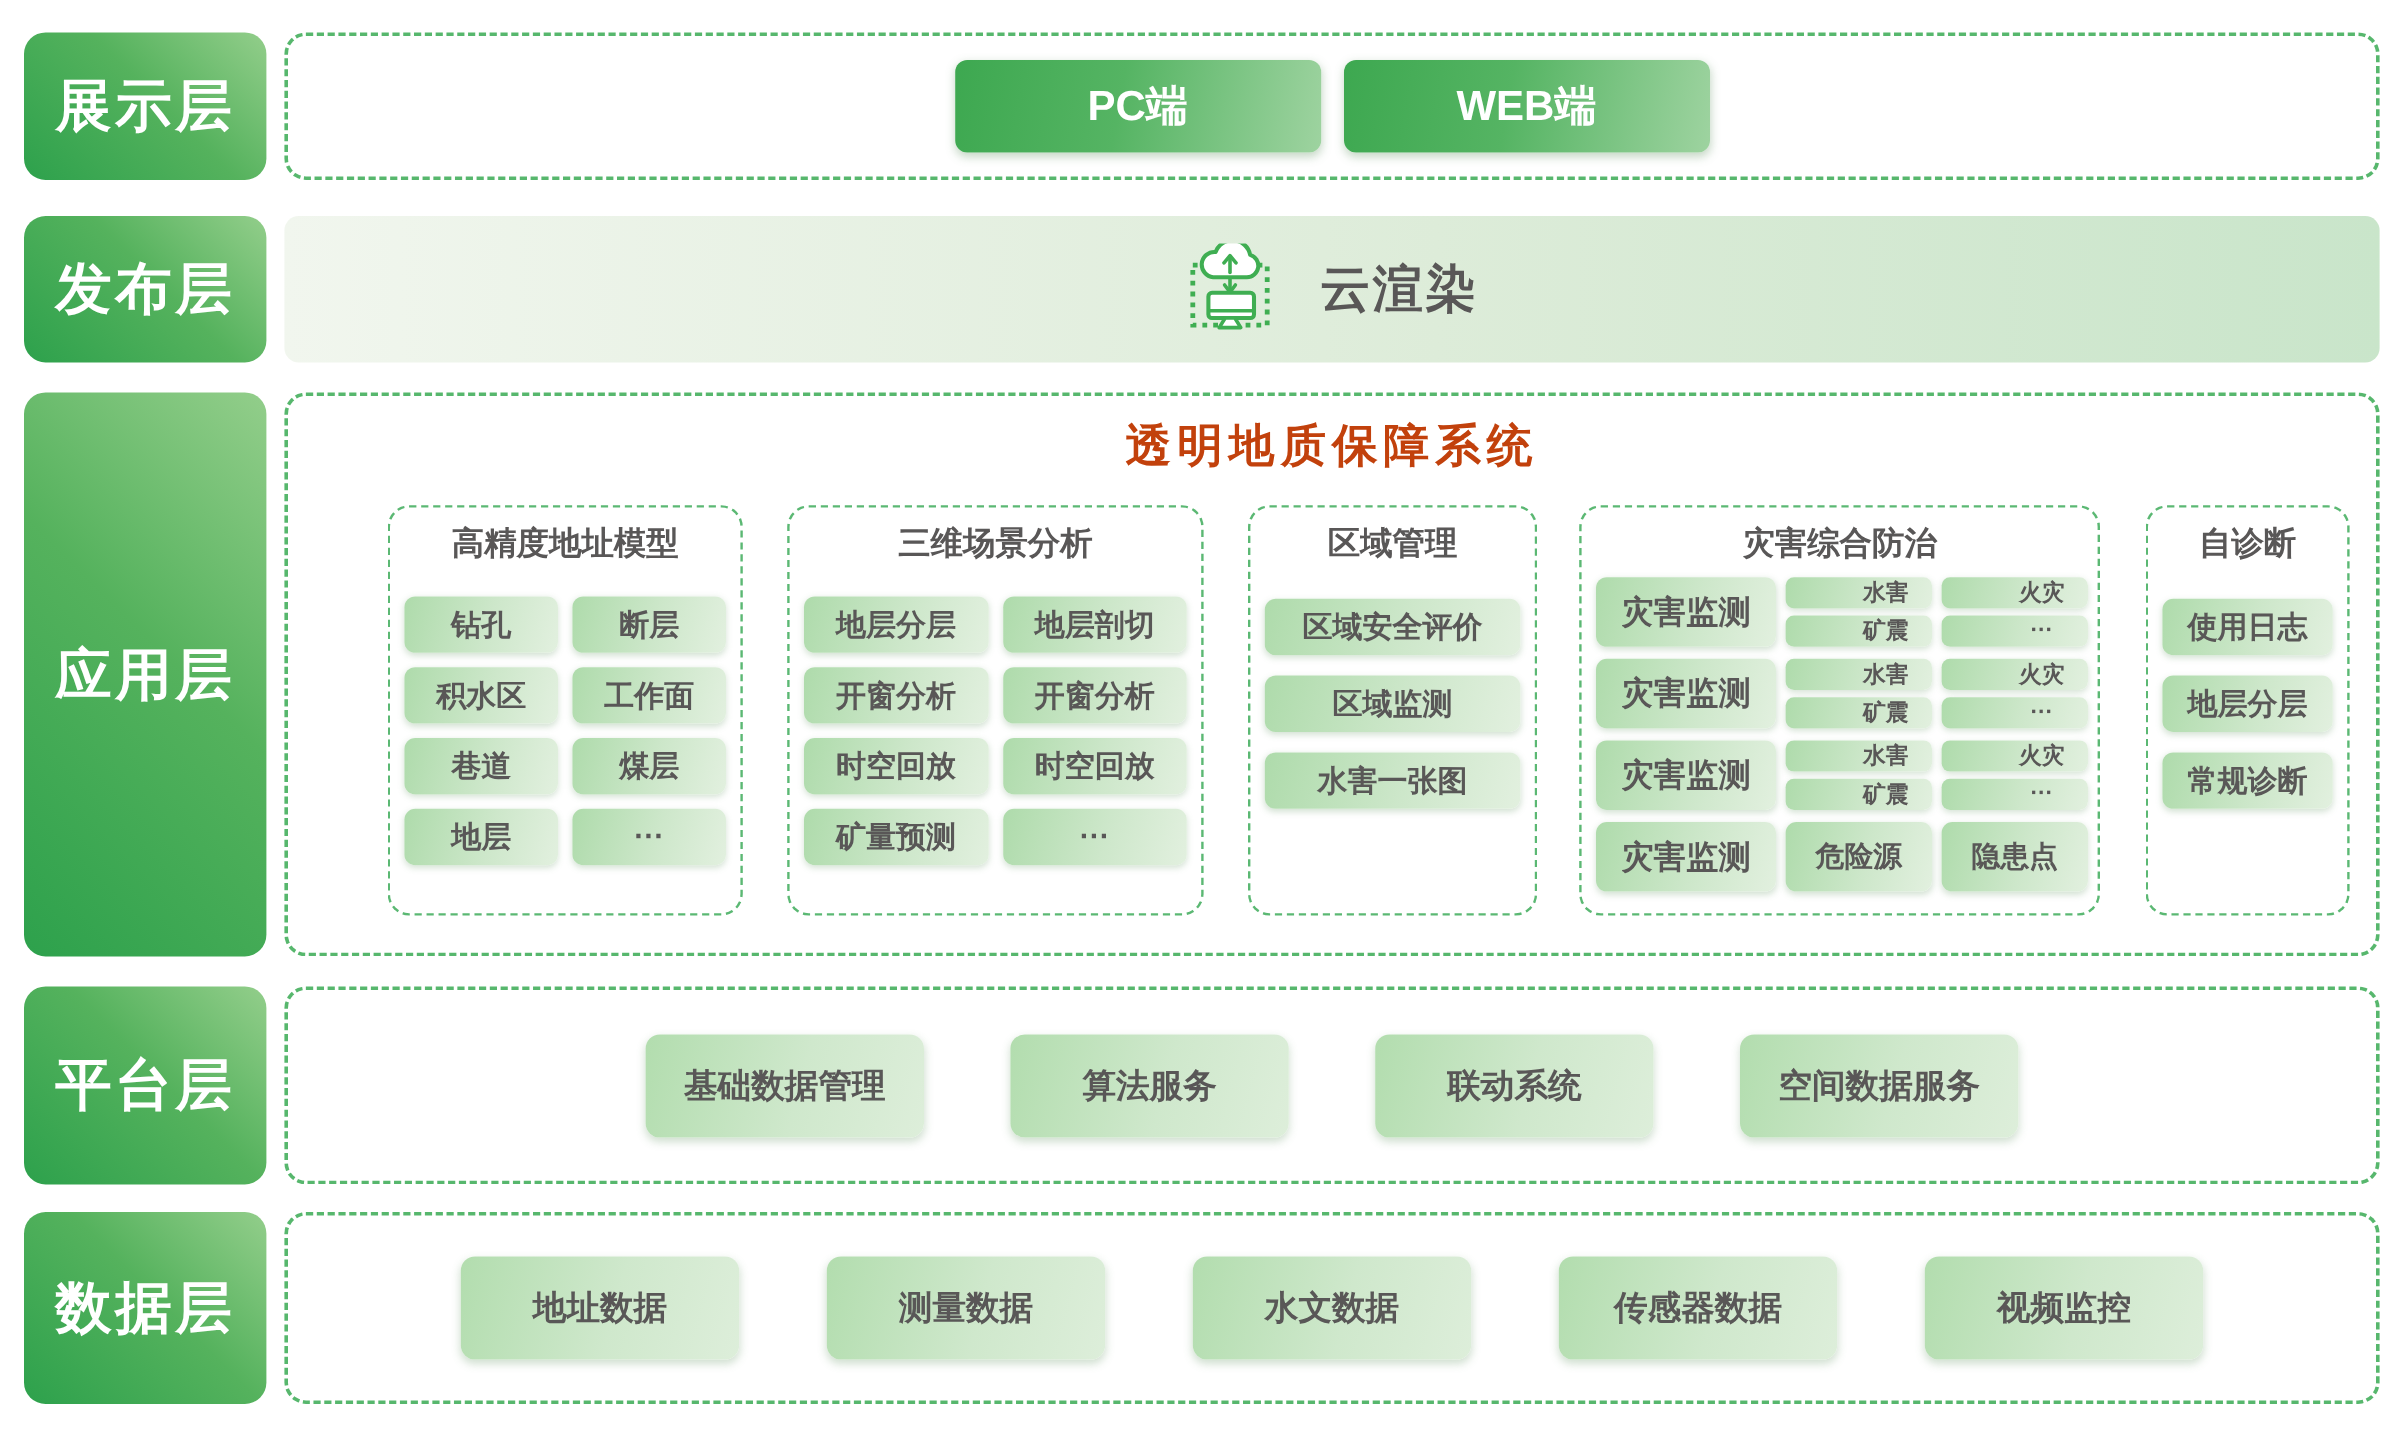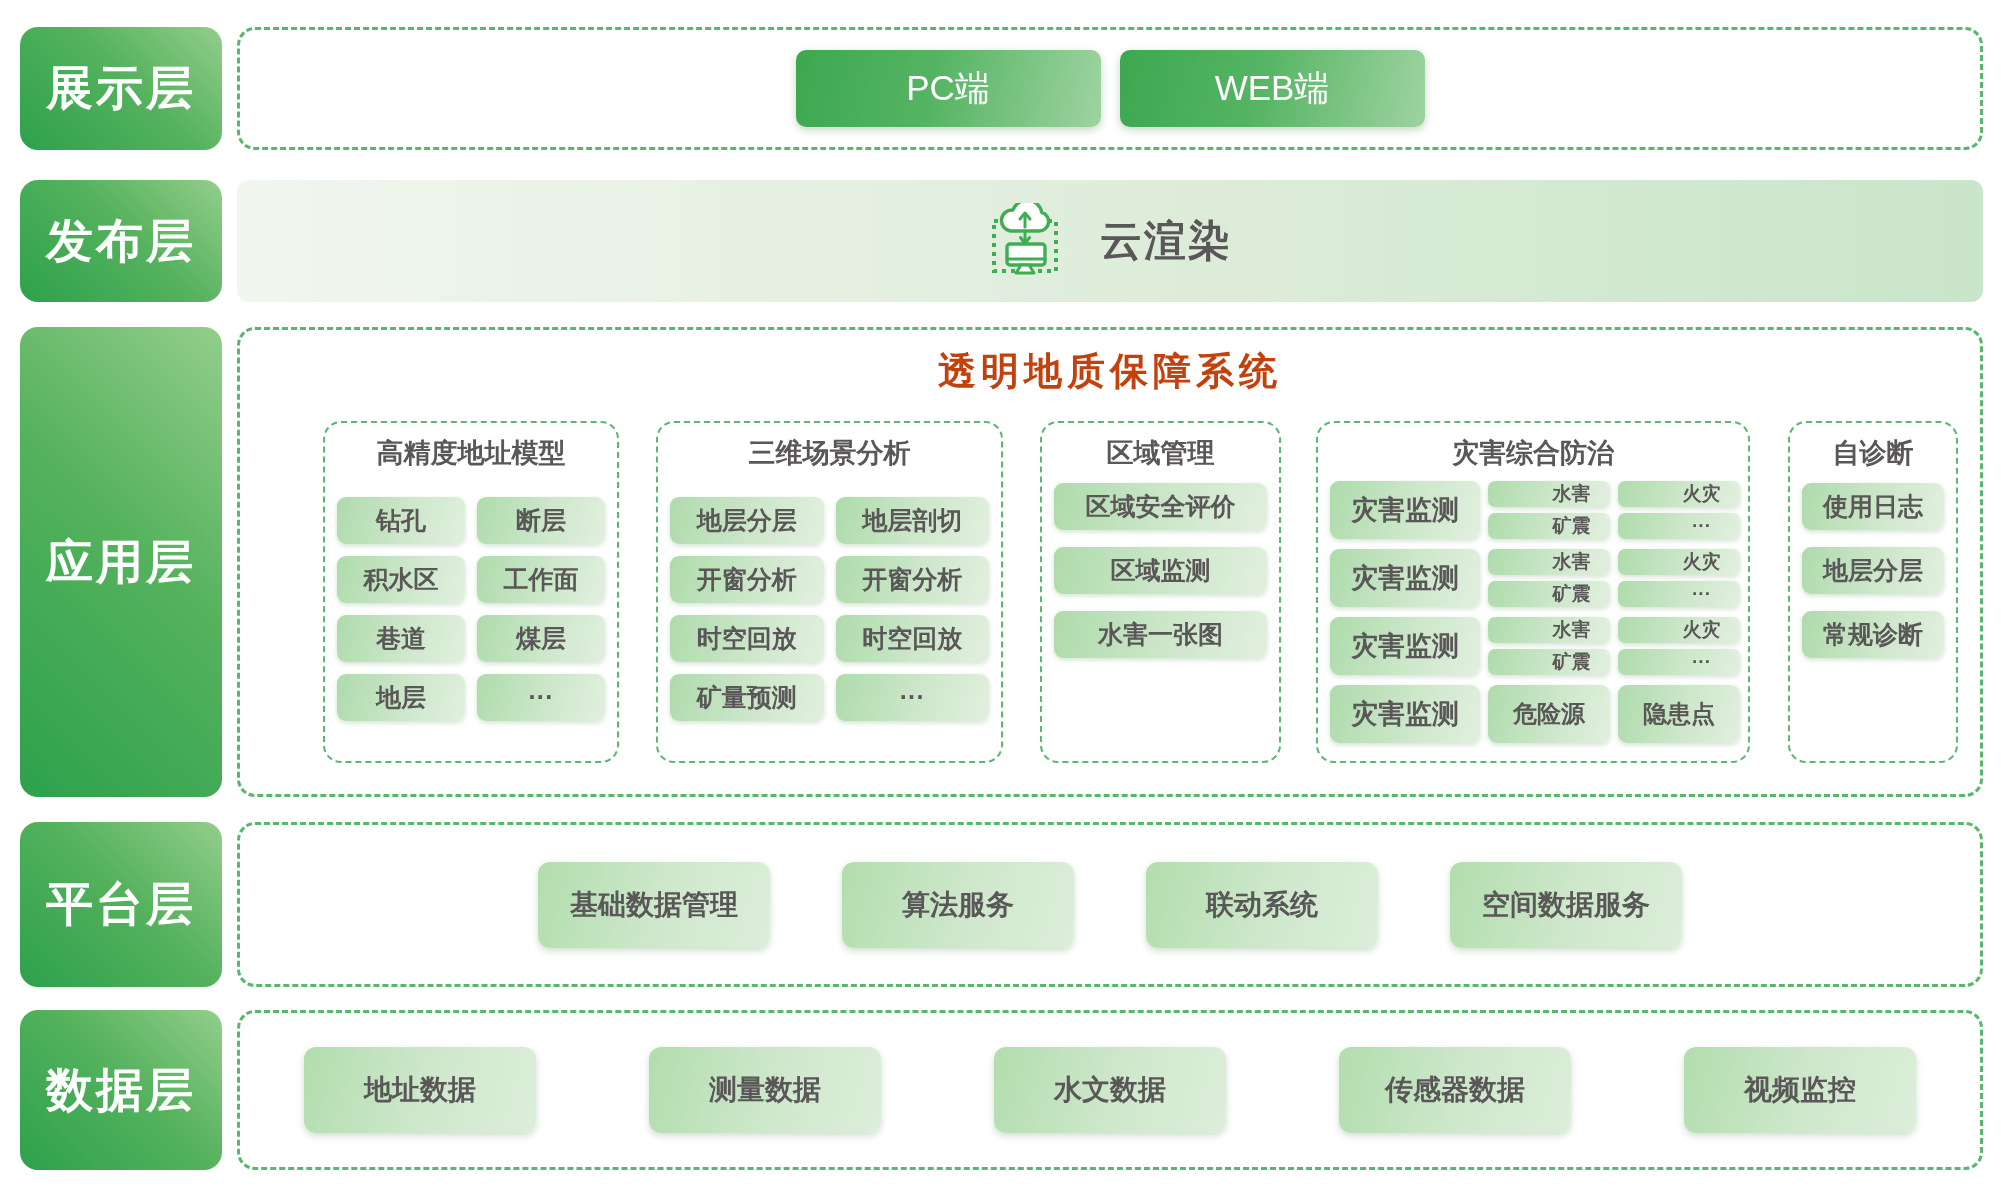--- a/index.html
+++ b/index.html
@@ -20,21 +20,21 @@
     position:absolute;left:237px;width:1746px;top:0;bottom:0;box-sizing:border-box;
   }
   .dashed{border:3px dashed #57b76d;border-radius:18px;}
 
   
   .presentation-content{display:flex;align-items:center;justify-content:center;gap:19px;}
   .pcweb-btn{
     width:305px;height:77px;border-radius:10px;
     background:linear-gradient(100deg,#3da festival 0,#3da850 0%,#55b463 45%,#9ed3a0 100%);
     background:linear-gradient(100deg,#3da850 0%,#55b463 45%,#9ed3a0 100%);
-    color:#ffffff;font-size:35px;font-weight:normal;
+    color:#ffffff;font-size:35px;font-weight:bold;
     display:flex;align-items:center;justify-content:center;
     box-shadow:0 3px 8px rgba(90,140,90,.35);cursor:pointer;
   }
   
   .publish-band{
     background:linear-gradient(90deg,#f1f6ee 0%,#ddecd9 55%,#c9e5ca 100%);
     border-radius:12px;display:flex;align-items:center;justify-content:center;gap:28px;
   }
   .publish-label{font-size:42px;font-weight:bold;color:#595757;letter-spacing:2px;}
 
@@ -49,40 +49,40 @@
   .col-title{text-align:center;font-size:27px;font-weight:bold;color:#595757;margin-top:0;}
   .chip{
     background:linear-gradient(105deg,#aedbab 0%,#cde7ca 55%,#e2f0df 100%);
     border-radius:9px;color:#595757;font-weight:bold;
     display:flex;align-items:center;justify-content:center;
     box-shadow:0 2px 5px rgba(100,150,100,.28);
     font-size:25px;cursor:pointer;white-space:nowrap;
   }
   .grid2{display:grid;grid-template-columns:1fr 1fr;gap:12px;margin-top:26px;}
   .grid2 .chip{height:47px;}
-  .list{display:flex;flex-direction:column;gap:17px;margin-top:12px;}
+  .list{display:flex;flex-direction:column;gap:17px;margin-top:28px;}
   .list .chip{height:47px;}
   .hz-rows{display:flex;flex-direction:column;gap:10px;margin-top:10px;}
   .hz-row{display:flex;gap:8px;}
   .chip.main{width:150px;height:58px;font-size:27px;flex:none;}
   .stack{display:flex;flex-direction:column;gap:6px;width:122px;flex:none;}
   .stack .chip{height:26px;font-size:19px;border-radius:7px;padding-left:45px;}
   .chip.single{width:122px;height:58px;font-size:24px;flex:none;}
 
   
   .btn-row{display:flex;align-items:center;justify-content:center;text-align:right;}
   .big-btn{
     width:232px;height:86px;border-radius:12px;
     background:linear-gradient(105deg,#b2ddae 0%,#cfe8cc 55%,#ddeeda 100%);
     font-size:28px;font-weight:bold;color:#595757;
     display:flex;align-items:center;justify-content:center;
     box-shadow:0 3px 7px rgba(100,150,100,.3);cursor:pointer;white-space:nowrap;
   }
   .platform-row{gap:72px;}
-  .data-row{gap:113px;}
+  .data-row{gap:73px;}
 </style>
 </head>
 <body>
 
 <div class="row" style="top:27px;height:123px;">
   <div class="side-box">
     <span>展示层</span>
   </div>
   <div class="content dashed presentation-content">
     <div class="pcweb-btn">PC端</div>

